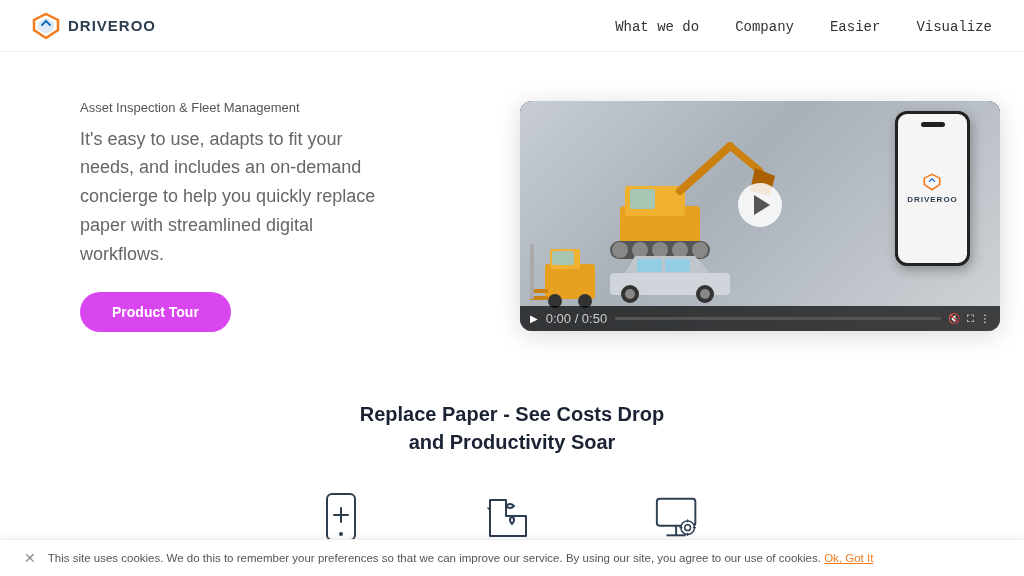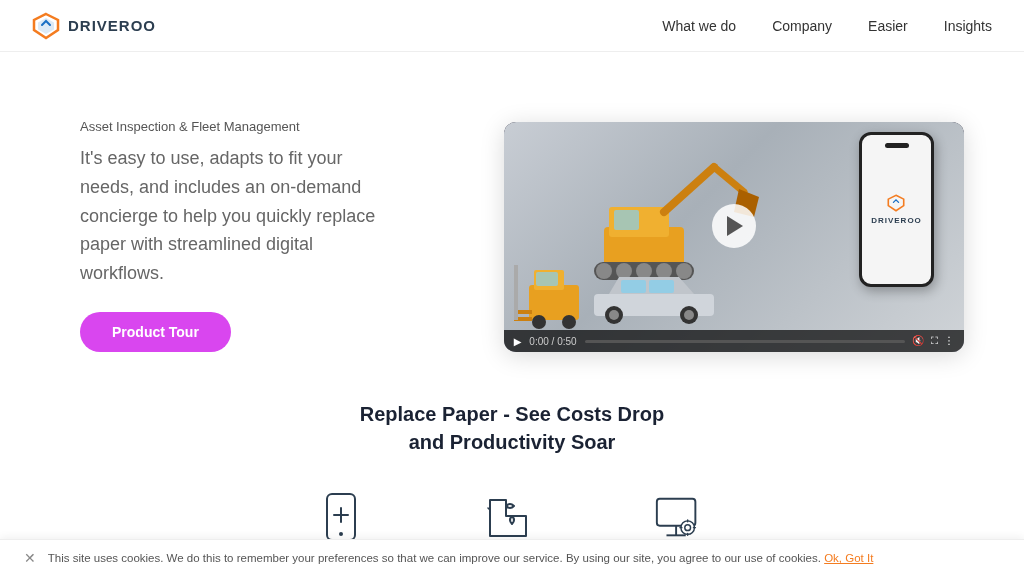--- a/index.html
+++ b/index.html
@@ -36,20 +36,21 @@
       display: flex;
       align-items: center;
       gap: 36px;
       list-style: none;
     }
     .nav-links li a {
       text-decoration: none;
       color: #333;
       font-size: 14px;
       font-weight: 500;
+      font-family: Liberation Mono, monospace;
     }
     .nav-right {
       display: flex;
       align-items: center;
       gap: 16px;
     }
     .btn-demo {
       background: transparent;
       border: 2px solid #f47c20;
       color: #f47c20;
@@ -66,22 +67,22 @@
       color: #333;
       cursor: pointer;
       display: flex;
       align-items: center;
       gap: 4px;
     }
 
     
     .hero {
       display: flex;
-      align-items: flex-end;
-      padding: 28px 60px 20px 80px;
+      align-items: center;
+      padding: 28px 24px 20px 80px;
       gap: 40px;
       min-height: 320px;
     }
     .hero-left {
       flex: 1;
       max-width: 400px;
     }
     .hero-subtitle {
       font-size: 13px;
       color: #555;
@@ -217,21 +218,21 @@
       position: relative;
     }
     .progress-fill {
       width: 0%;
       height: 100%;
       background: #f47c20;
       border-radius: 2px;
     }
     .time-display {
       color: #ccc;
-      font-size: 10px;
+      font-size: 13px;
     }
     .ctrl-right {
       display: flex;
       gap: 6px;
       color: #fff;
       font-size: 10px;
     }
 
     
     .section2 {
@@ -311,21 +312,21 @@
       <polygon points="14,6 22,10.5 22,17.5 14,22 6,17.5 6,10.5" fill="#1a6fc4" opacity="0.15"></polygon>
       <path d="M10,13 L14,9 L18,13" fill="none" stroke="#1a6fc4" stroke-width="2" stroke-linecap="round"></path>
     </svg>
     <span class="logo-text">DRIVEROO</span>
   </div>
 
   <ul class="nav-links">
     <li><a href="#">What we do</a></li>
     <li><a href="#">Company</a></li>
     <li><a href="#">Easier</a></li>
-    <li><a href="#">Insights</a></li>
+    <li><a href="#">Visualize</a></li>
   </ul>
 
 </nav>
 
 <section class="hero">
   <div class="hero-left">
     <p class="hero-subtitle">Asset Inspection &amp; Fleet Management</p>
     <p class="hero-desc">It's easy to use, adapts to fit your needs, and includes an on-demand concierge to help you quickly replace paper with streamlined digital workflows.</p>
     <button class="btn-tour">Product Tour</button>
   </div>

